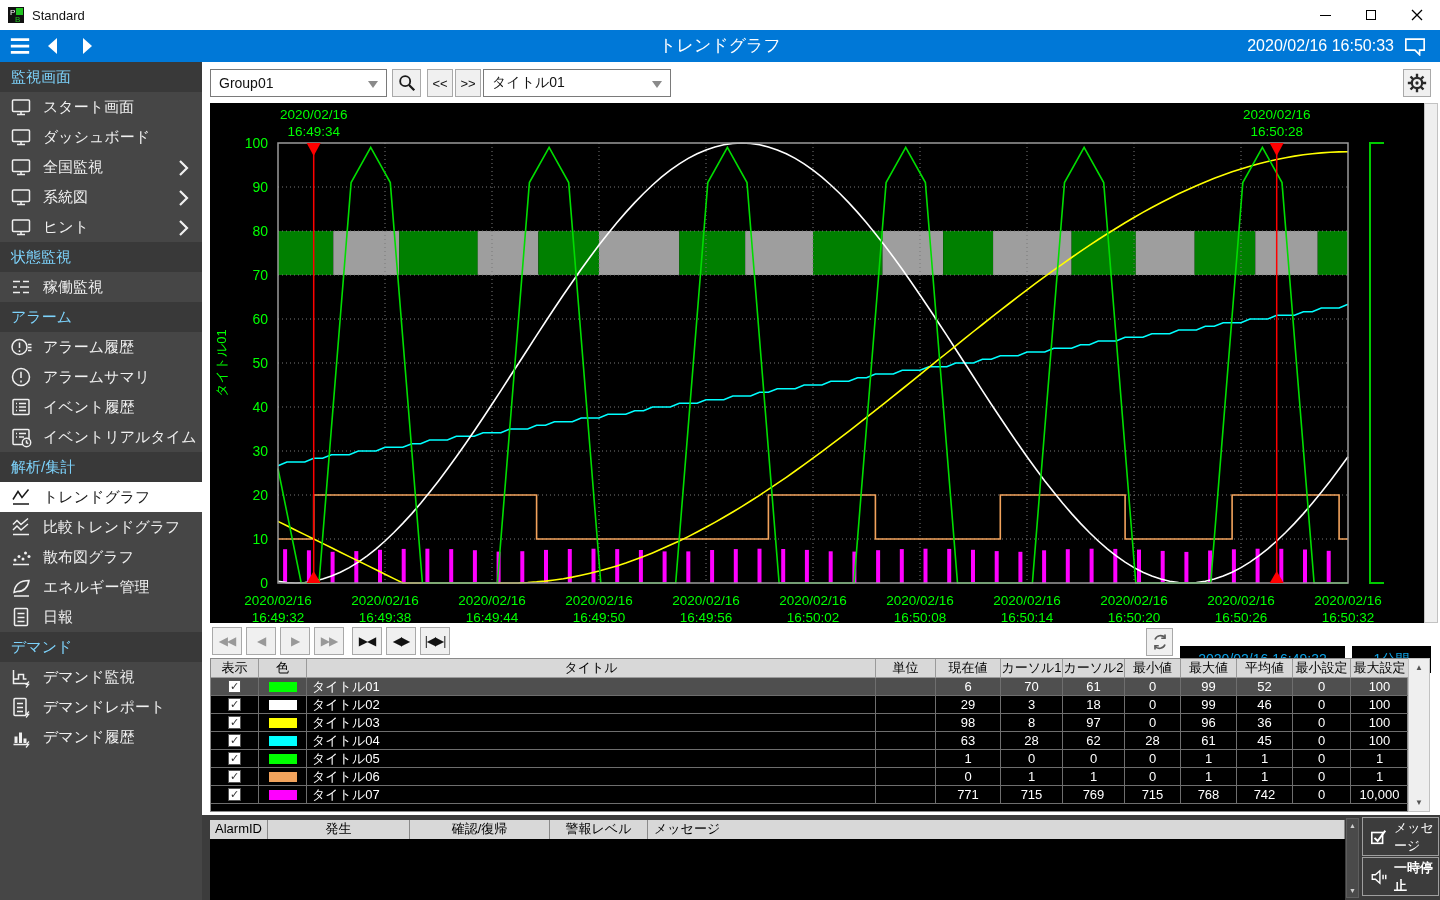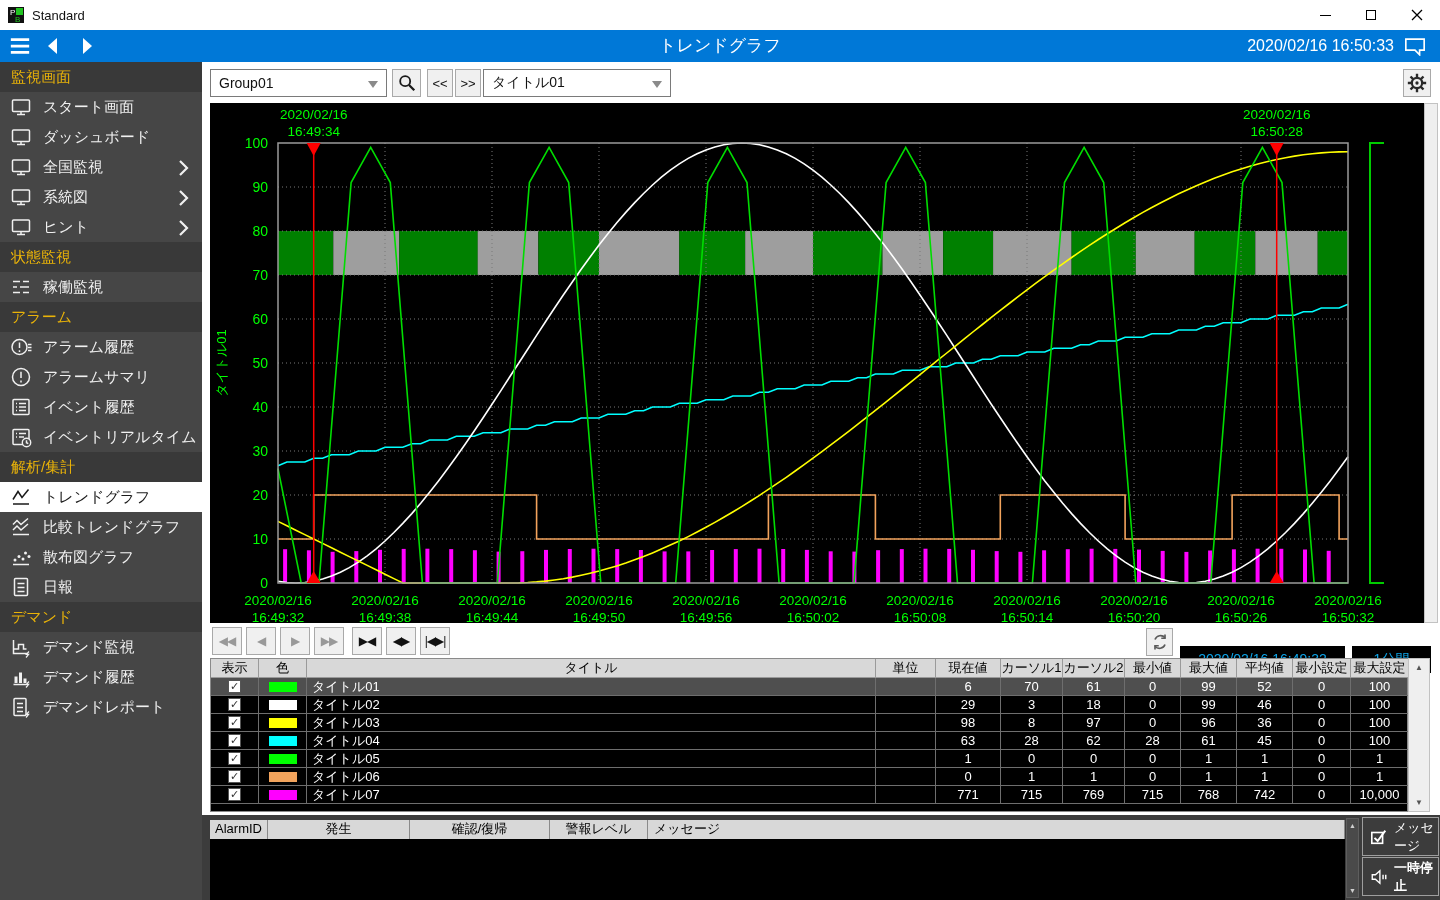--- a/index.html
+++ b/index.html
@@ -20,21 +20,21 @@
   .bluebar { position:absolute; left:0; top:30px; width:1440px; height:32px; background:#0078d7; }
   .bb-menu { position:absolute; left:8px; top:5px; width:24px; height:22px; }
   .bb-back { position:absolute; left:44px; top:6px; width:16px; height:20px; }
   .bb-fwd  { position:absolute; left:80px; top:6px; width:16px; height:20px; }
   .bb-title { position:absolute; left:0; top:0; width:1440px; height:32px; text-align:center; line-height:32px; color:#fff; font-size:17px; }
   .bb-clock { position:absolute; right:46px; top:0; height:32px; line-height:32px; color:#fff; font-size:16px; }
   .bb-chat { position:absolute; right:14px; top:7px; width:22px; height:19px; }
 
   
   .sidebar { position:absolute; left:0; top:62px; width:202px; height:838px; background:#464646; overflow:hidden; }
-  .sb-header { height:30px; line-height:30px; padding-left:11px; background:#393939; color:#eab308; font-size:15px; }
+  .sb-header { height:30px; line-height:30px; padding-left:11px; background:#393939; color:#7dd3fc; font-size:15px; }
   .sb-item { position:relative; height:30px; display:flex; align-items:center; color:#f0f0f0; font-size:15px; cursor:default; }
   .sb-item.sel { background:#ffffff; color:#1a1a1a; }
   .sb-ic { width:22px; height:22px; margin-left:10px; flex:none; }
   .sb-ic svg { width:22px; height:22px; display:block; }
   .sb-lb { margin-left:11px; white-space:nowrap; }
   .sb-ch { position:absolute; right:12px; top:6px; width:12px; height:20px; }
   .sb-ch svg { width:12px; height:20px; }
 
   
   .main { position:absolute; left:202px; top:62px; width:1238px; height:838px; background:#fff; }
@@ -262,58 +262,67 @@
             <circle cx="15.5" cy="7" r="1.5" fill="currentColor" stroke="none"></circle>
             <circle cx="19" cy="10.5" r="1.5" fill="currentColor" stroke="none"></circle>
             <path d="M3 18.5h16" stroke="currentColor" fill="none" stroke-width="1.5"></path>
           </svg>
         </span>
         <span class="sb-lb">散布図グラフ</span>
       </div>
       <div class="sb-item">
         <span class="sb-ic">
           <svg viewBox="0 0 22 22">
+            <path d="M4 16.5C5 8 10 4.5 19 4.5 17.5 13 12 15.5 7 15.5Z" stroke="currentColor" fill="none" stroke-width="1.5"></path>
+            <path d="M4 20h15" stroke="currentColor" fill="none" stroke-width="1.5"></path>
+          </svg>
+        </span>
+        <span class="sb-lb">エネルギー管理</span>
+      </div>
+      <div class="sb-item">
+        <span class="sb-ic">
+          <svg viewBox="0 0 22 22">
             <rect x="4.5" y="2.5" width="13" height="17" rx="1" stroke="currentColor" fill="none" stroke-width="1.5"></rect>
             <path d="M7.5 7.5h7M7.5 11.5h7M7.5 15.5h7" stroke="currentColor" fill="none" stroke-width="1.5"></path>
           </svg>
         </span>
         <span class="sb-lb">日報</span>
       </div>
       <div class="sb-header">デマンド</div>
       <div class="sb-item">
         <span class="sb-ic">
           <svg viewBox="0 0 22 22">
             <path d="M3.5 4v13.5H17" stroke="currentColor" fill="none" stroke-width="1.5"></path>
             <path d="M3.5 13h5V8.5h5V13h3" stroke="currentColor" fill="none" stroke-width="1.5"></path>
             <path d="M19 15.5l-2.6 2.8h2.2L16 21.5" stroke="currentColor" fill="none" stroke-width="1.2"></path>
           </svg>
         </span>
         <span class="sb-lb">デマンド監視</span>
+      </div>
+      <div class="sb-item">
+        <span class="sb-ic">
+          <svg viewBox="0 0 22 22">
+            <rect x="4" y="2.5" width="12" height="17" rx="1" stroke="currentColor" fill="none" stroke-width="1.5"></rect>
+            <path d="M7 7.5h6M7 11.5h6M7 15.5h6" stroke="currentColor" fill="none" stroke-width="1.5"></path>
+            <path d="M19 15.5l-2.6 2.8h2.2L16 21.5" stroke="currentColor" fill="none" stroke-width="1.2"></path>
+          </svg>
+        </span>
+        <span class="sb-lb">デマンドレポート</span>
       </div>
       <div class="sb-item">
         <span class="sb-ic">
           <svg viewBox="0 0 22 22">
             <path d="M3.5 18.5h13" stroke="currentColor" fill="none" stroke-width="1.5"></path>
             <rect x="4.5" y="10.5" width="3" height="6.5" fill="currentColor" stroke="none"></rect>
             <rect x="9" y="6.5" width="3" height="10.5" fill="currentColor" stroke="none"></rect>
             <rect x="13.5" y="12.5" width="3" height="4.5" fill="currentColor" stroke="none"></rect>
             <path d="M19 15.5l-2.6 2.8h2.2L16 21.5" stroke="currentColor" fill="none" stroke-width="1.2"></path>
           </svg>
         </span>
         <span class="sb-lb">デマンド履歴</span>
-      </div>
-      <div class="sb-item">
-        <span class="sb-ic">
-          <svg viewBox="0 0 22 22">
-            <rect x="4" y="2.5" width="12" height="17" rx="1" stroke="currentColor" fill="none" stroke-width="1.5"></rect>
-            <path d="M7 7.5h6M7 11.5h6M7 15.5h6" stroke="currentColor" fill="none" stroke-width="1.5"></path>
-            <path d="M19 15.5l-2.6 2.8h2.2L16 21.5" stroke="currentColor" fill="none" stroke-width="1.2"></path>
-          </svg>
-        </span>
-        <span class="sb-lb">デマンドレポート</span>
       </div>
     </div>
 
   <div class="main">
 
     <div class="combo" style="left:8px; top:7px; width:177px;">
       <span>Group01</span>
       <span class="caret"></span>
     </div>
     <button class="sqbtn" style="left:190px; top:7px; width:29px;">

